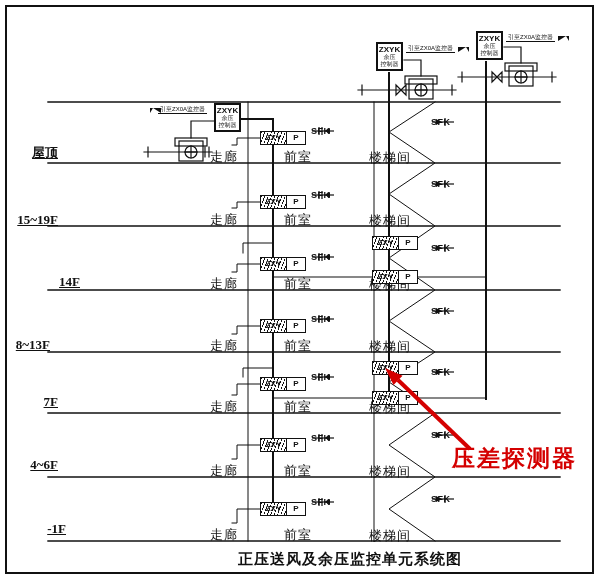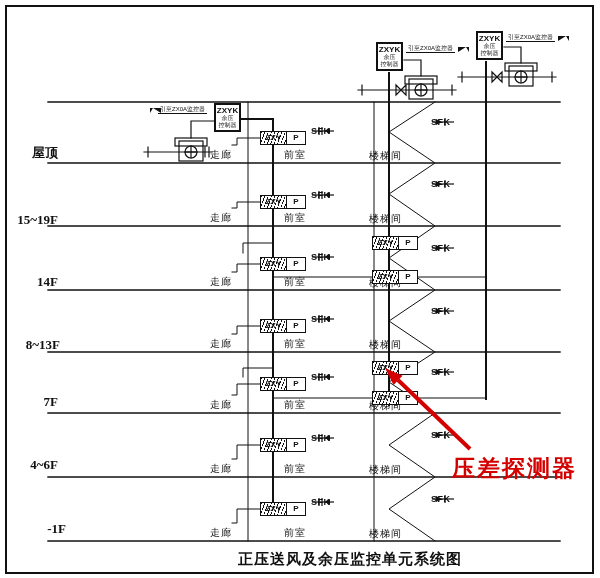--- a/index.html
+++ b/index.html
@@ -1,22 +1,22 @@
 <!DOCTYPE html>
 <html><head>
 <meta charset="utf-8">
 <style>
   html,body{margin:0;padding:0;background:#fff;}
   #stage{position:relative;width:600px;height:578px;background:#ffffff;
          font-family:"Liberation Sans",sans-serif;color:#111;overflow:hidden;}
   #stage svg{position:absolute;left:0;top:0;}
   .lbl{position:absolute;white-space:nowrap;line-height:1;}
   .floor{font-family:"Liberation Serif",serif;font-weight:bold;font-size:13px;
-         width:50px;text-align:right;}
-  .room{font-size:10px;letter-spacing:1px;}
+         width:50px;text-align:right;text-decoration:underline;}
+  .room{font-size:13px;letter-spacing:1px;}
   .sfkwrap{position:absolute;}
   .sfk{display:block;font-weight:bold;font-size:9px;letter-spacing:.5px;}
   .vbox{position:absolute;width:46px;height:14px;border:1.6px solid #111;
         background:#fff;display:flex;box-sizing:border-box;}
   .vbox .c1{width:25px;border-right:1.6px solid #111;font-weight:bold;font-size:8px;
         line-height:11px;text-align:center;
         background-image:repeating-linear-gradient(110deg,#111 0,#111 .7px,transparent .7px,transparent 3.2px);}
   .vbox .c2{flex:1;font-weight:bold;font-size:8px;line-height:11px;text-align:center;}
   .ctrl{position:absolute;width:27px;border:2px solid #111;background:#fff;
         text-align:center;padding:1px 0;box-sizing:border-box;}
@@ -140,31 +140,31 @@
   <div class="pen pen-right" style="left:458px;top:47px"></div>
 
   <div class="ctrl" style="left:476px;top:31px">
     <div class="m">ZXYK</div>
     <div class="s">余压</div>
     <div class="s">控制器</div>
   </div>
   <div class="flag" style="left:506px;top:33px">引至ZX0A监控器</div>
   <div class="pen pen-right" style="left:558px;top:36px"></div>
 
-  <div class="lbl red-label" style="left:452px;top:457px;color:#d40000">压差探测器</div>
+  <div class="lbl red-label" style="left:452px;top:447px;color:#d40000">压差探测器</div>
   <svg width="600" height="578" style="z-index:10;pointer-events:none">
     <line x1="470" y1="449" x2="398" y2="380" stroke="#d40000" stroke-width="4"></line>
     <polygon points="385,368 402.5,375.7 393.5,385.1" fill="#d40000"></polygon>
   </svg>
 
   <div class="lbl title" style="left:238px;top:551px">正压送风及余压监控单元系统图</div>
 <div class="lbl floor" style="left: 8px; top: 146px;">屋顶</div>
     <div class="lbl floor" style="left: 8px; top: 213px;">15~19F</div>
-    <div class="lbl floor" style="left: 8px; top: 275px;">14F</div>
-    <div class="lbl floor" style="left: 10px; top: 338px;">8~13F</div>
+    <div class="lbl floor" style="left: 8px; top: 275px; padding-left: 22px;">14F</div>
+    <div class="lbl floor" style="left: 0; top: 338px;">8~13F</div>
     <div class="lbl floor" style="left: 8px; top: 395px;">7F</div>
     <div class="lbl floor" style="left: 8px; top: 458px;">4~6F</div>
     <div class="lbl floor" style="left: 16px; top: 522px;">-1F</div>
     <div class="lbl room" style="left: 210px; top: 150px;">走廊</div>
     <div class="lbl room" style="left: 284px; top: 150px;">前室</div>
     <div class="lbl room" style="left: 369px; top: 151px;">楼梯间</div>
     <div class="vbox" style="left: 260px; top: 131px;">
       <div class="c1">ZXY</div>
       <div class="c2">P</div>
     </div>

